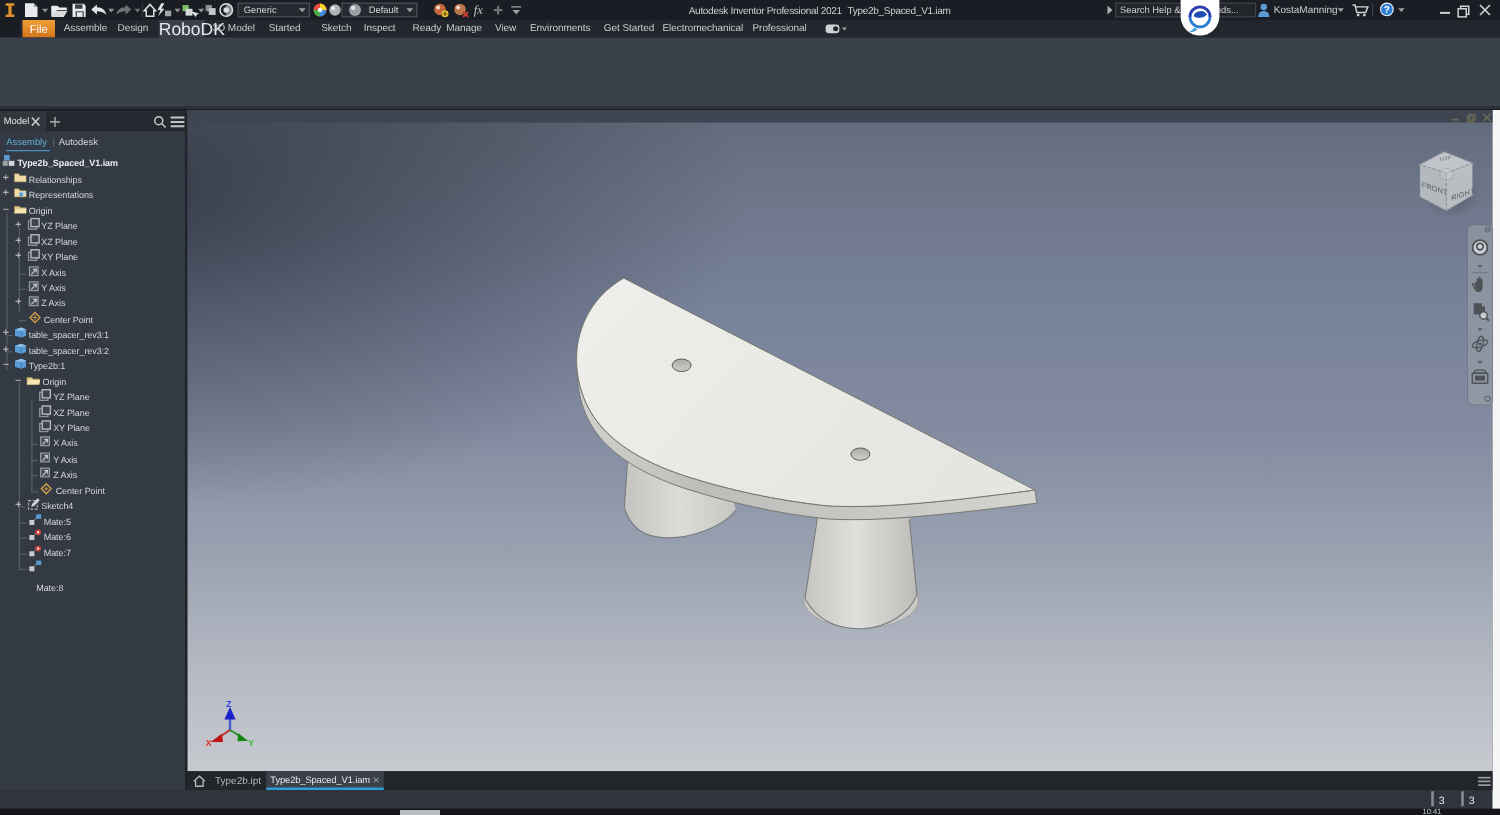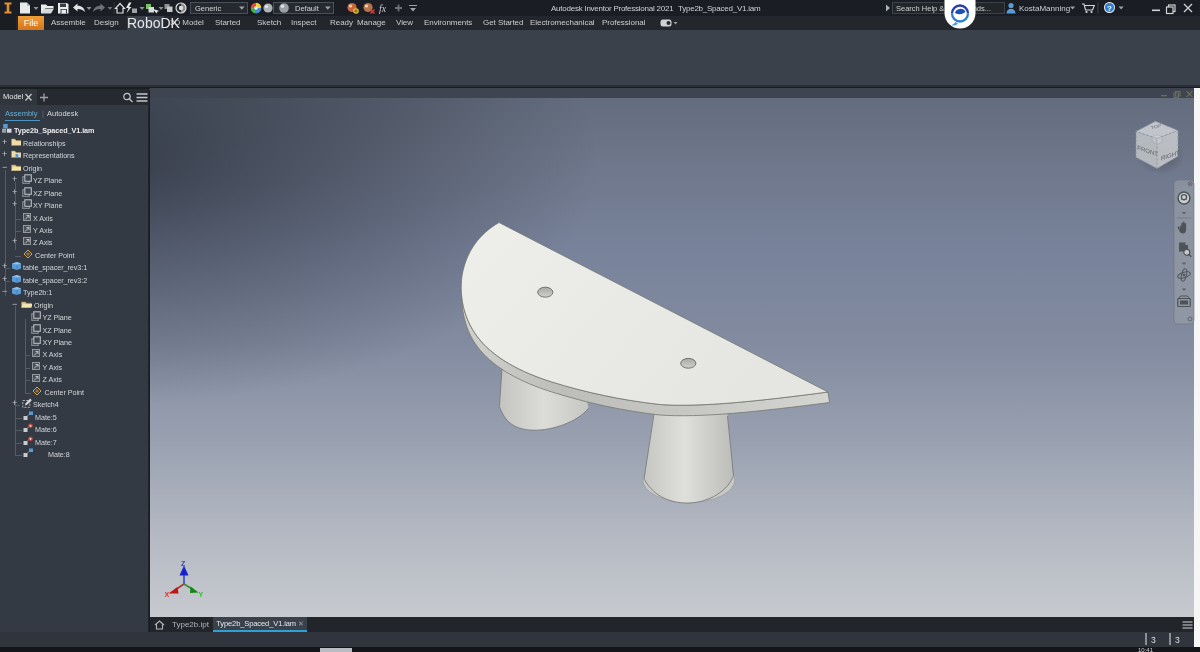--- a/index.html
+++ b/index.html
@@ -572,21 +572,21 @@
             <circle cx="7.5" cy="2.8" r="0.9" fill="#fff"></circle>
           </svg>
           <span class="tx" style="left:35px;">Mate:7</span>
         </div>
         <div class="trow" style="top:324px">
           <svg style="position:absolute;left:23px;top:-1px" width="10.5" height="10" viewBox="0 0 10.5 10">
             <rect x="0.5" y="5" width="4" height="4" fill="#c8ccd0"></rect>
             <path d="M4.5 5 l3 -3" stroke="#9aa0a6" stroke-width="0.8"></path>
             <rect x="6" y="0.5" width="4" height="3.5" fill="#5b9bd5"></rect>
           </svg>
-          <span class="tx" style="left:48px;">Mate:8</span>
+          <span class="tx" style="left:29px;margin-top:16px;">Mate:8</span>
         </div>
       </div>
 </div>
 
 <div id="doctabs">
   <svg class="ico" style="left:4px;top:3px" width="11" height="10" viewBox="0 0 11 10">
         <path d="M1 5 l4.5 -4 4.5 4 M2.5 4.5 v4.5 h6 v-4.5" fill="none" stroke="#b4b7ba" stroke-width="1.1"></path>
       </svg>
   <span style="position:absolute;left:22px;top:3px;font-size:8px;color:#b2b5b8">Type2b.ipt</span>
   <div id="acttab">Type2b_Spaced_V1.iam <span style="color:#9aa0a6;font-size:7px">✕</span></div>

